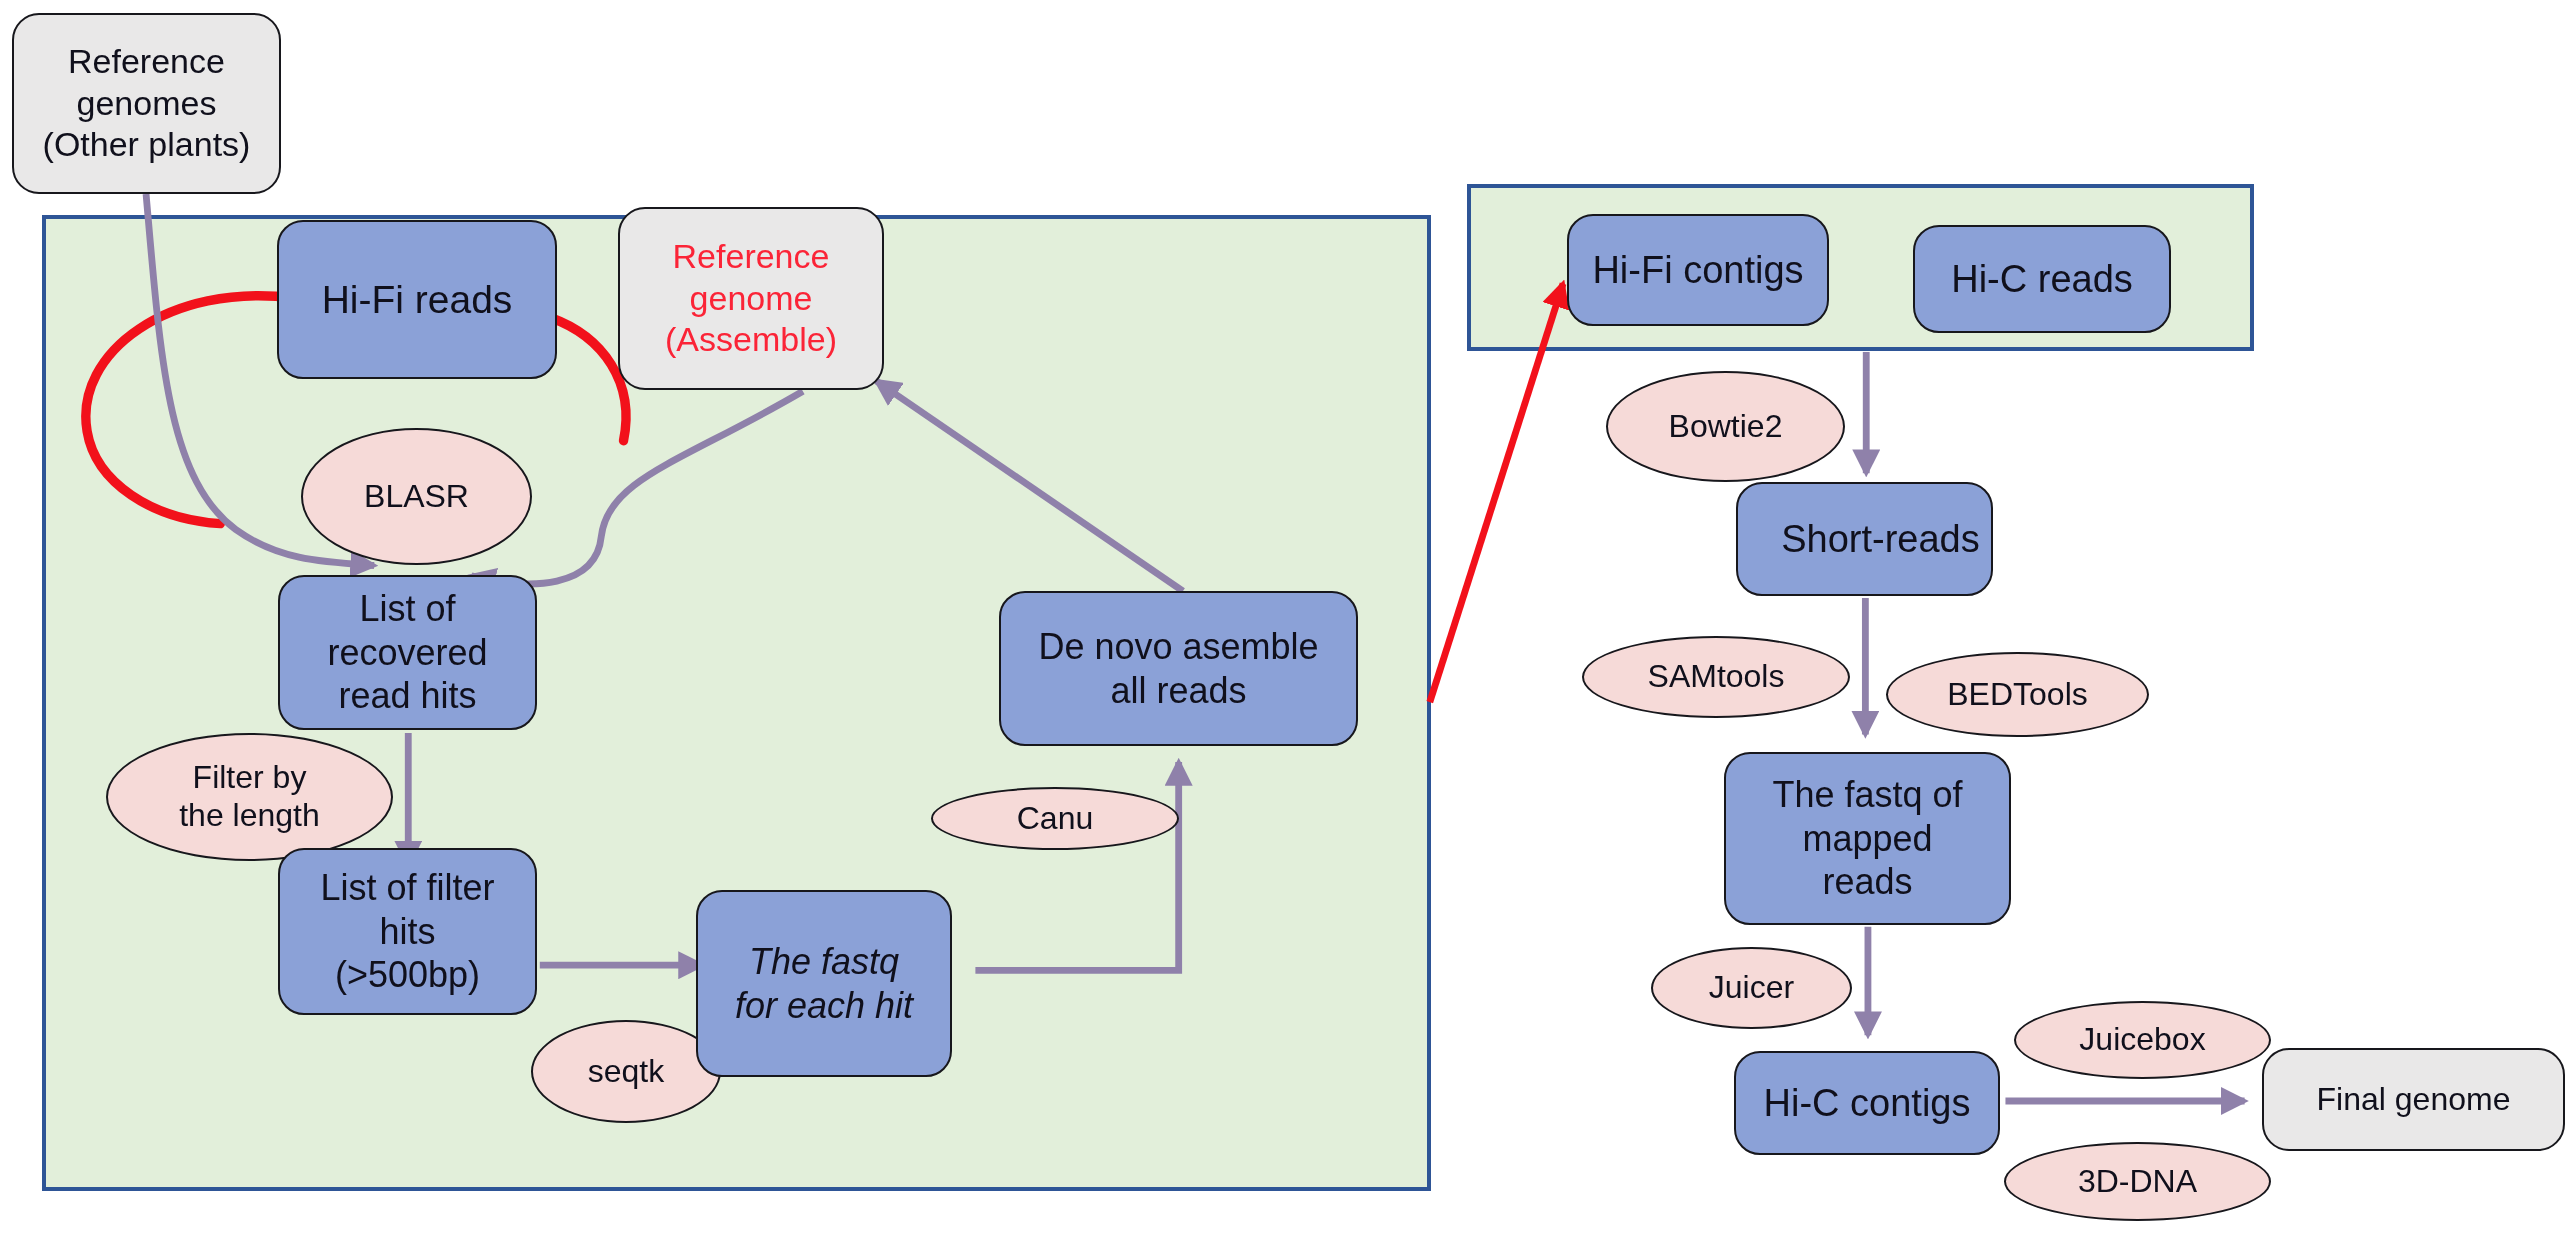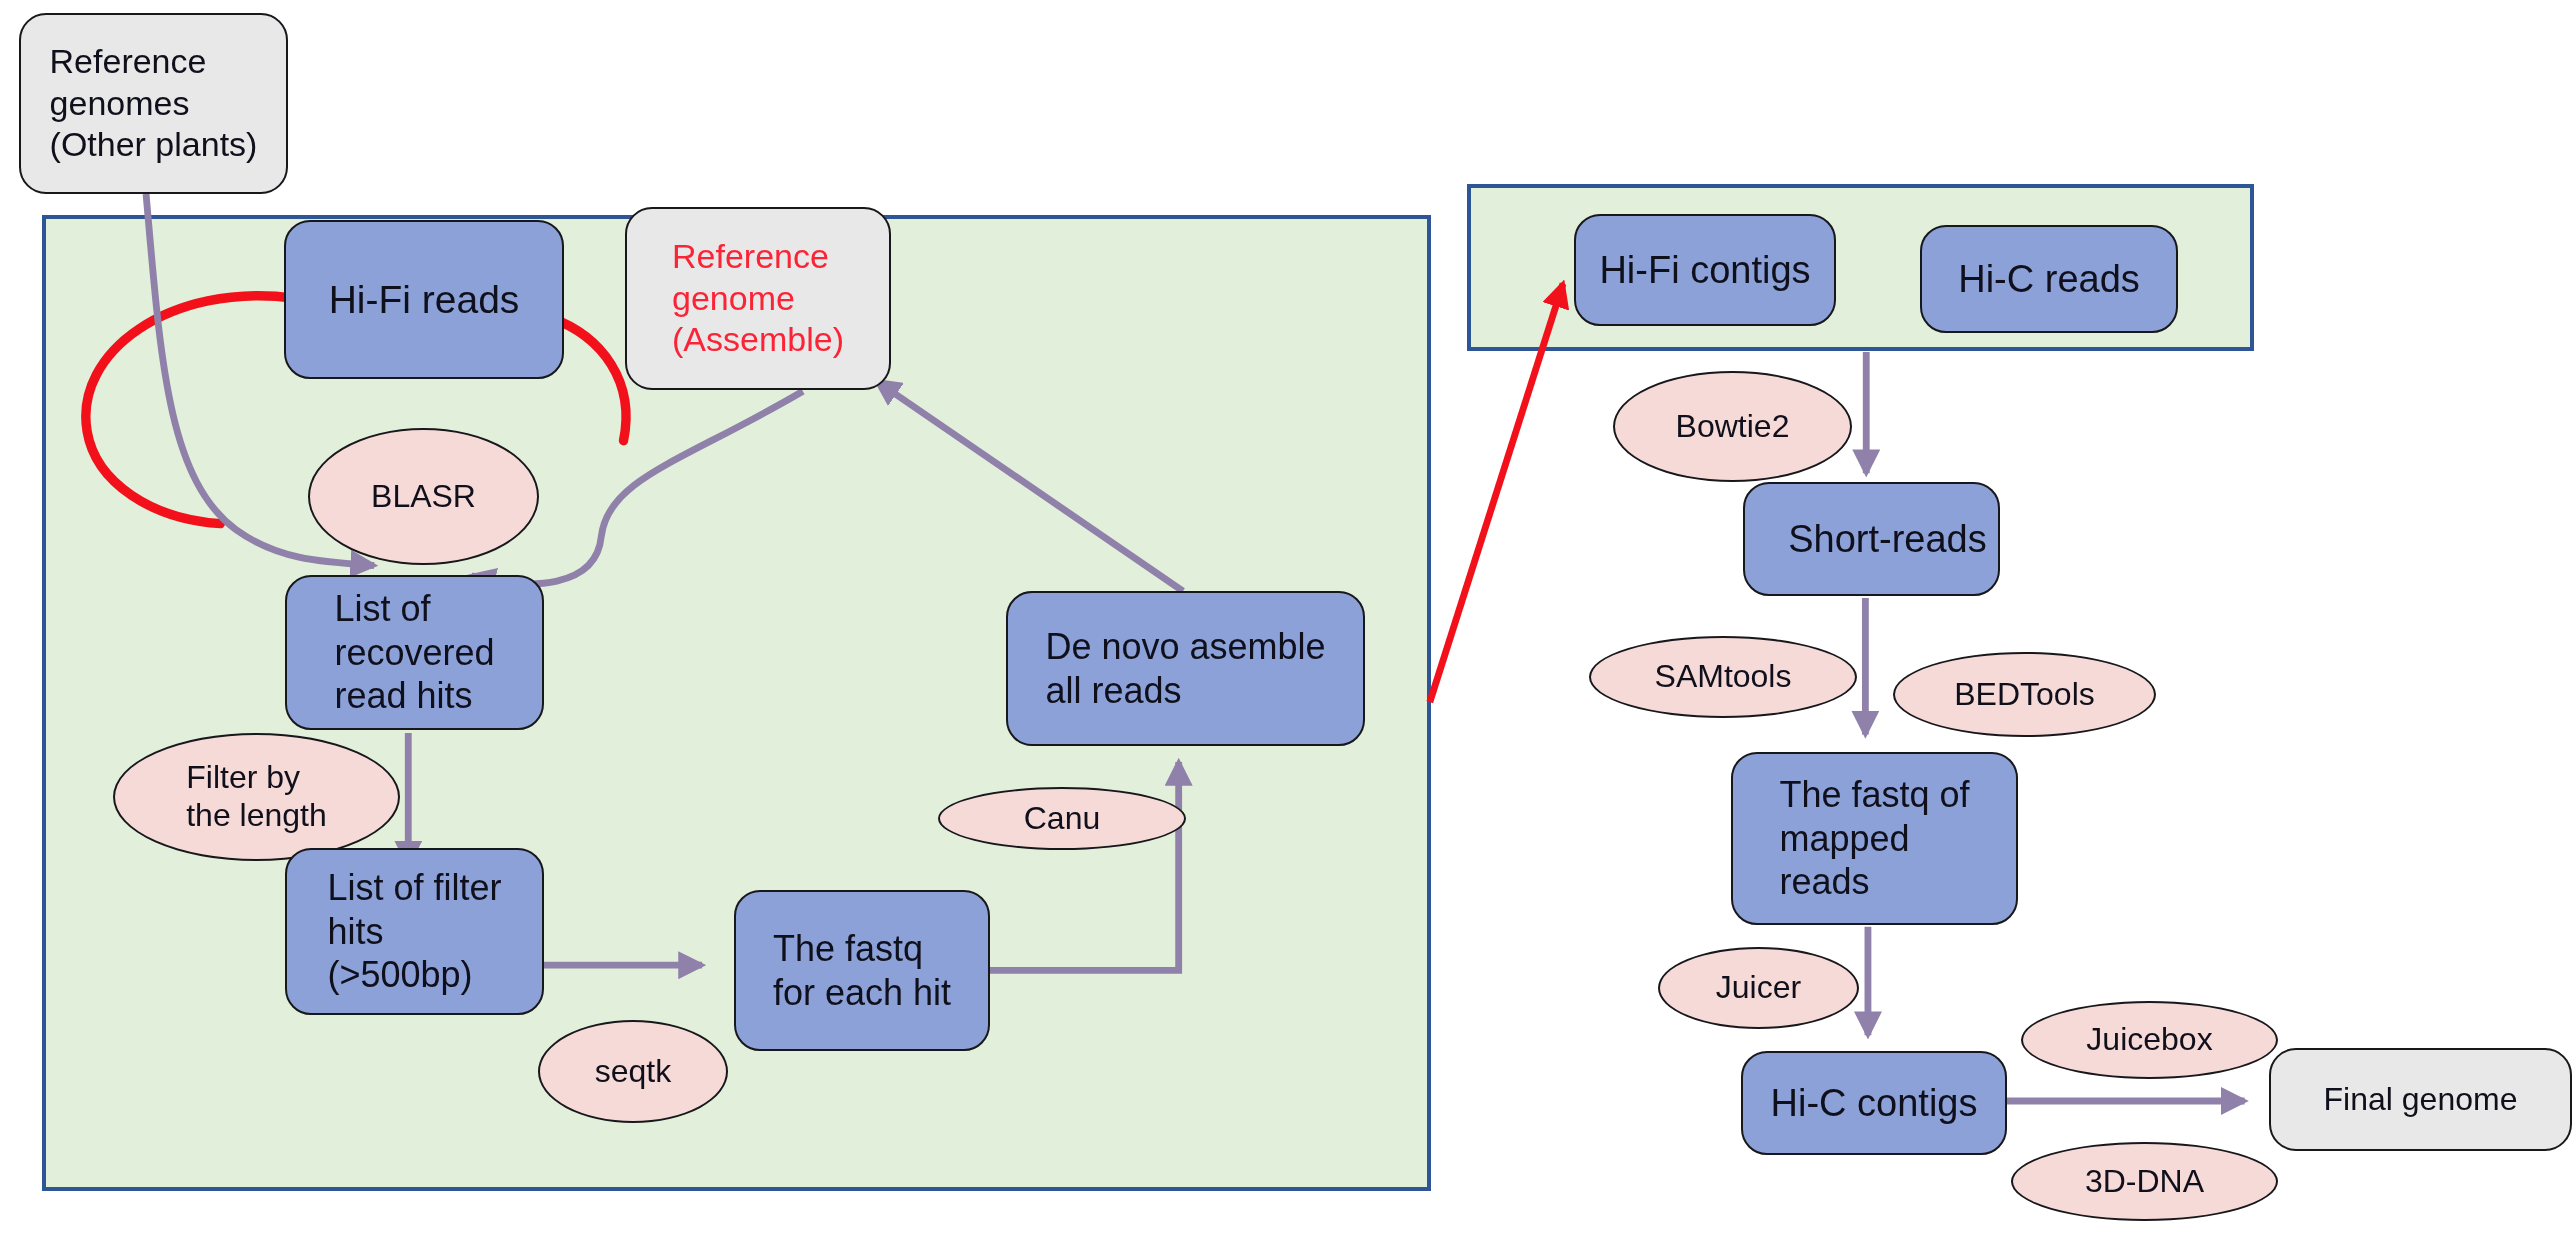--- a/index.html
+++ b/index.html
@@ -29,26 +29,26 @@
     box-sizing:border-box;
     z-index:0;
   }
   .layer{
     position:absolute;left:0;top:0;z-index:1;
     pointer-events:none;
   }
   .node{
     position:absolute;
     display:flex;align-items:center;justify-content:center;
+    text-align:center;
     white-space:pre-line;
     box-sizing:border-box;
     color:var(--text);
     z-index:2;
     line-height:1.22;
-    margin-left:7px;
   }
   .process{
     background:var(--process-fill);
     border:2.6px solid var(--outline);
     border-radius:26px;
     font-size:36px;
   }
   .single{font-size:38px;}
   .tool{
     background:var(--tool-fill);
@@ -126,21 +126,21 @@
   <div class="node tool" style="left:106px;top:733px;width:287px;height:128px;">Filter by
 the length</div>
 
 
   <div class="node process" style="left:278px;top:848px;width:259px;height:167px;">List of  filter
 hits
 (&gt;500bp)</div>
 
   <div class="node tool" style="left:531px;top:1020px;width:190px;height:103px;">seqtk</div>
 
-  <div class="node process" style="left:727px;top:890px;width:256px;height:161px;">The fastq
+  <div class="node process" style="left:696px;top:890px;width:256px;height:187px;font-style:italic;">The fastq
 for each hit</div>
 
   <div class="node tool" style="left:931px;top:787px;width:248px;height:63px;">Canu</div>
 
   <div class="node process" style="left:999px;top:591px;width:359px;height:155px;">De novo asemble
 all reads</div>
 
   <div class="node process single" style="left:1567px;top:214px;width:262px;height:112px;">Hi-Fi contigs</div>
 
   <div class="node process single" style="left:1913px;top:225px;width:258px;height:108px;">Hi-C reads</div>

